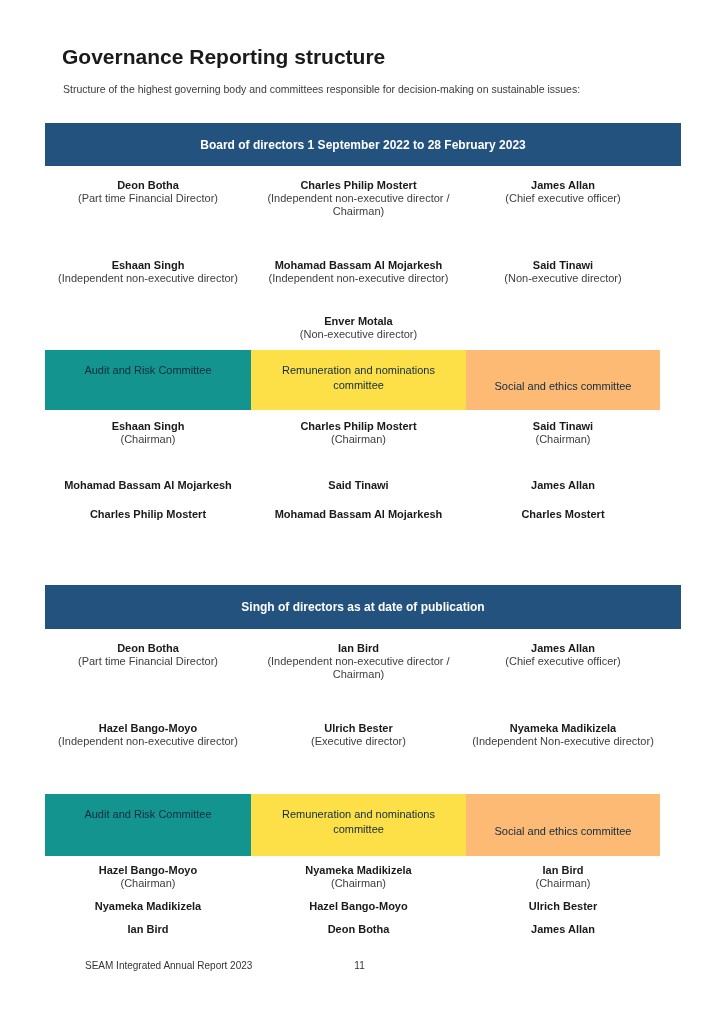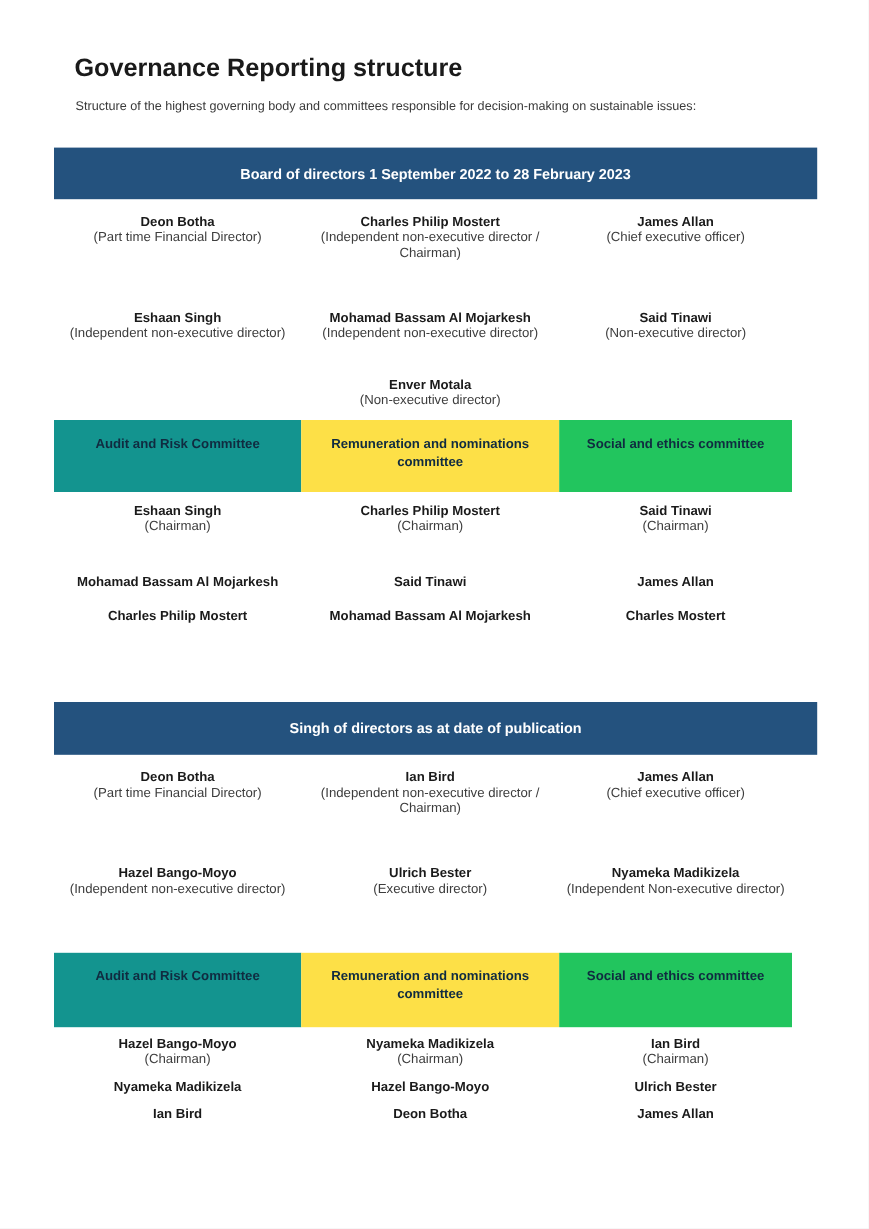--- a/index.html
+++ b/index.html
@@ -42,27 +42,27 @@
   .row1 { margin-top: 13px; }
   .row2 { margin-top: 41px; }
   .row3 { margin-top: 30px; }
   .committees1 { margin-top: 9px; }
   .committees2 { margin-top: 46px; }
   .col { text-align: center; }
   .cbar {
     height: 60px;
     display: flex; justify-content: center;
     padding: 13px 8px 0 8px;
-    font-size: 11px; font-weight: bold; color: #102b40;
+    font-size: 11px; font-weight: normal; color: #102b40;
     line-height: 15px;
   }
   .committees2 .cbar { height: 62px; }
   .teal { background: #13948f; }
   .green { background: #fde047; }
-  .steel { background: #22c55e; }
+  .steel { background: #fdba74; align-items: center; }
   .chair1 { margin-top: 10px; }
   .chair2 { margin-top: 8px; }
   .member { font-size: 11px; font-weight: bold; color: #1a1a1a; line-height: 13px; }
   .m-gap-big { margin-top: 33px; }
   .m-gap-big2 { margin-top: 16px; }
   .m-gap-sm { margin-top: 10px; }
   .footer {
     margin-top: 24px; padding-left: 40px;
     font-size: 10px; color: #333333; line-height: 12px;
     display: flex;
@@ -219,14 +219,18 @@
       </div>
       <div class="chair2">
         <div class="dname">Ian Bird</div>
         <div class="drole">(Chairman)</div>
       </div>
       <div class="member m-gap-sm">Ulrich Bester</div>
       <div class="member m-gap-sm">James Allan</div>
     </div>
   </div>
 
+  <div class="footer">
+    <span>SEAM Integrated Annual Report 2023</span>
+    <span class="pageno">11</span>
+  </div>
 
 </div>
 
 </body></html>

